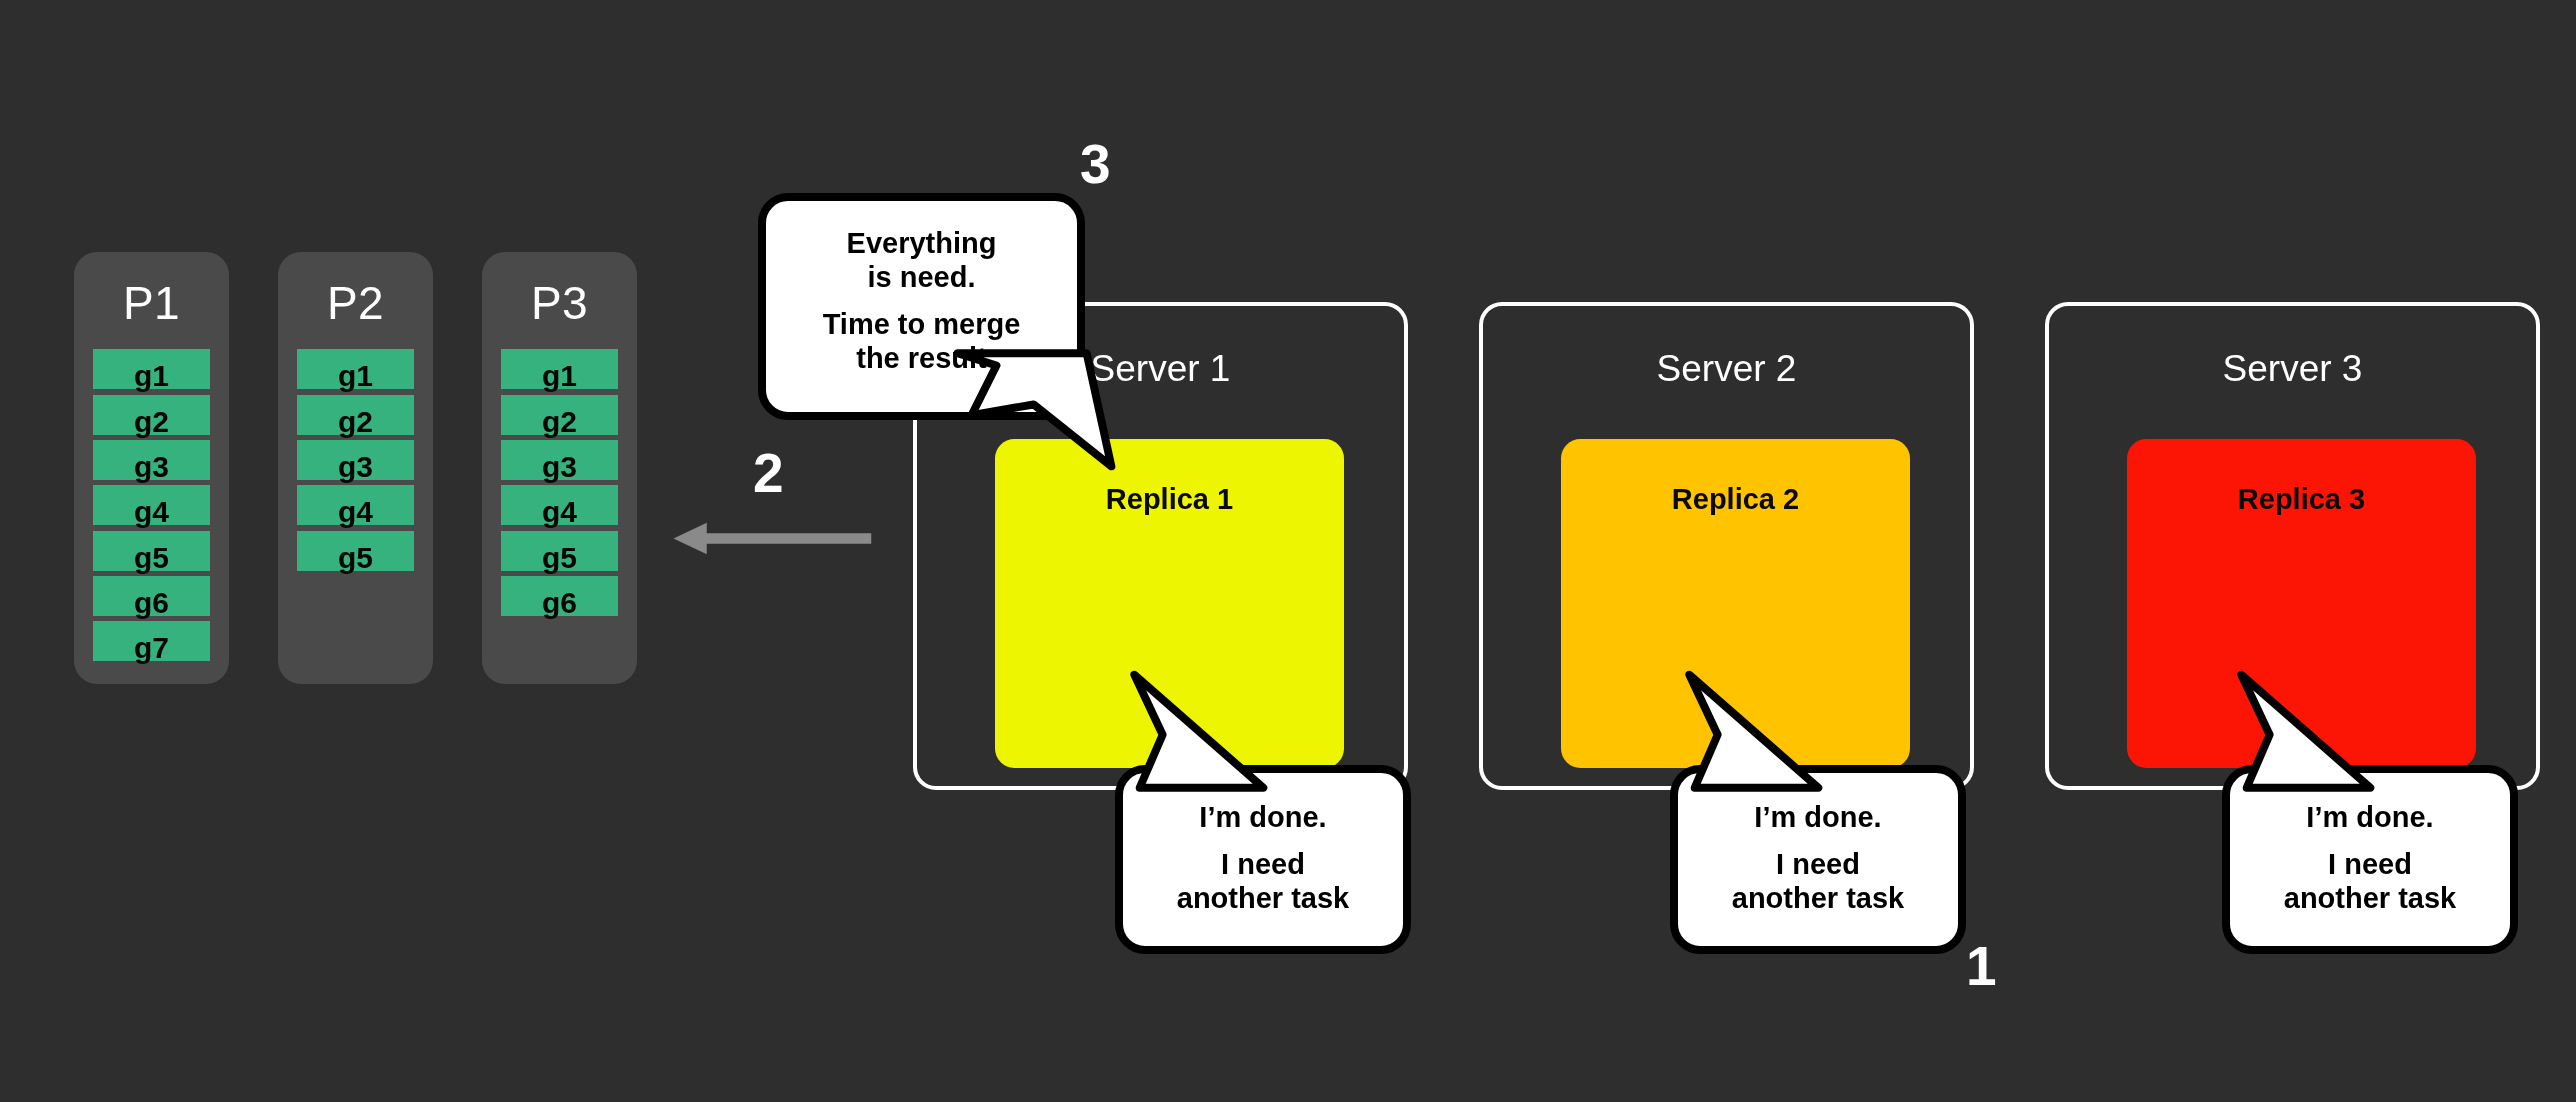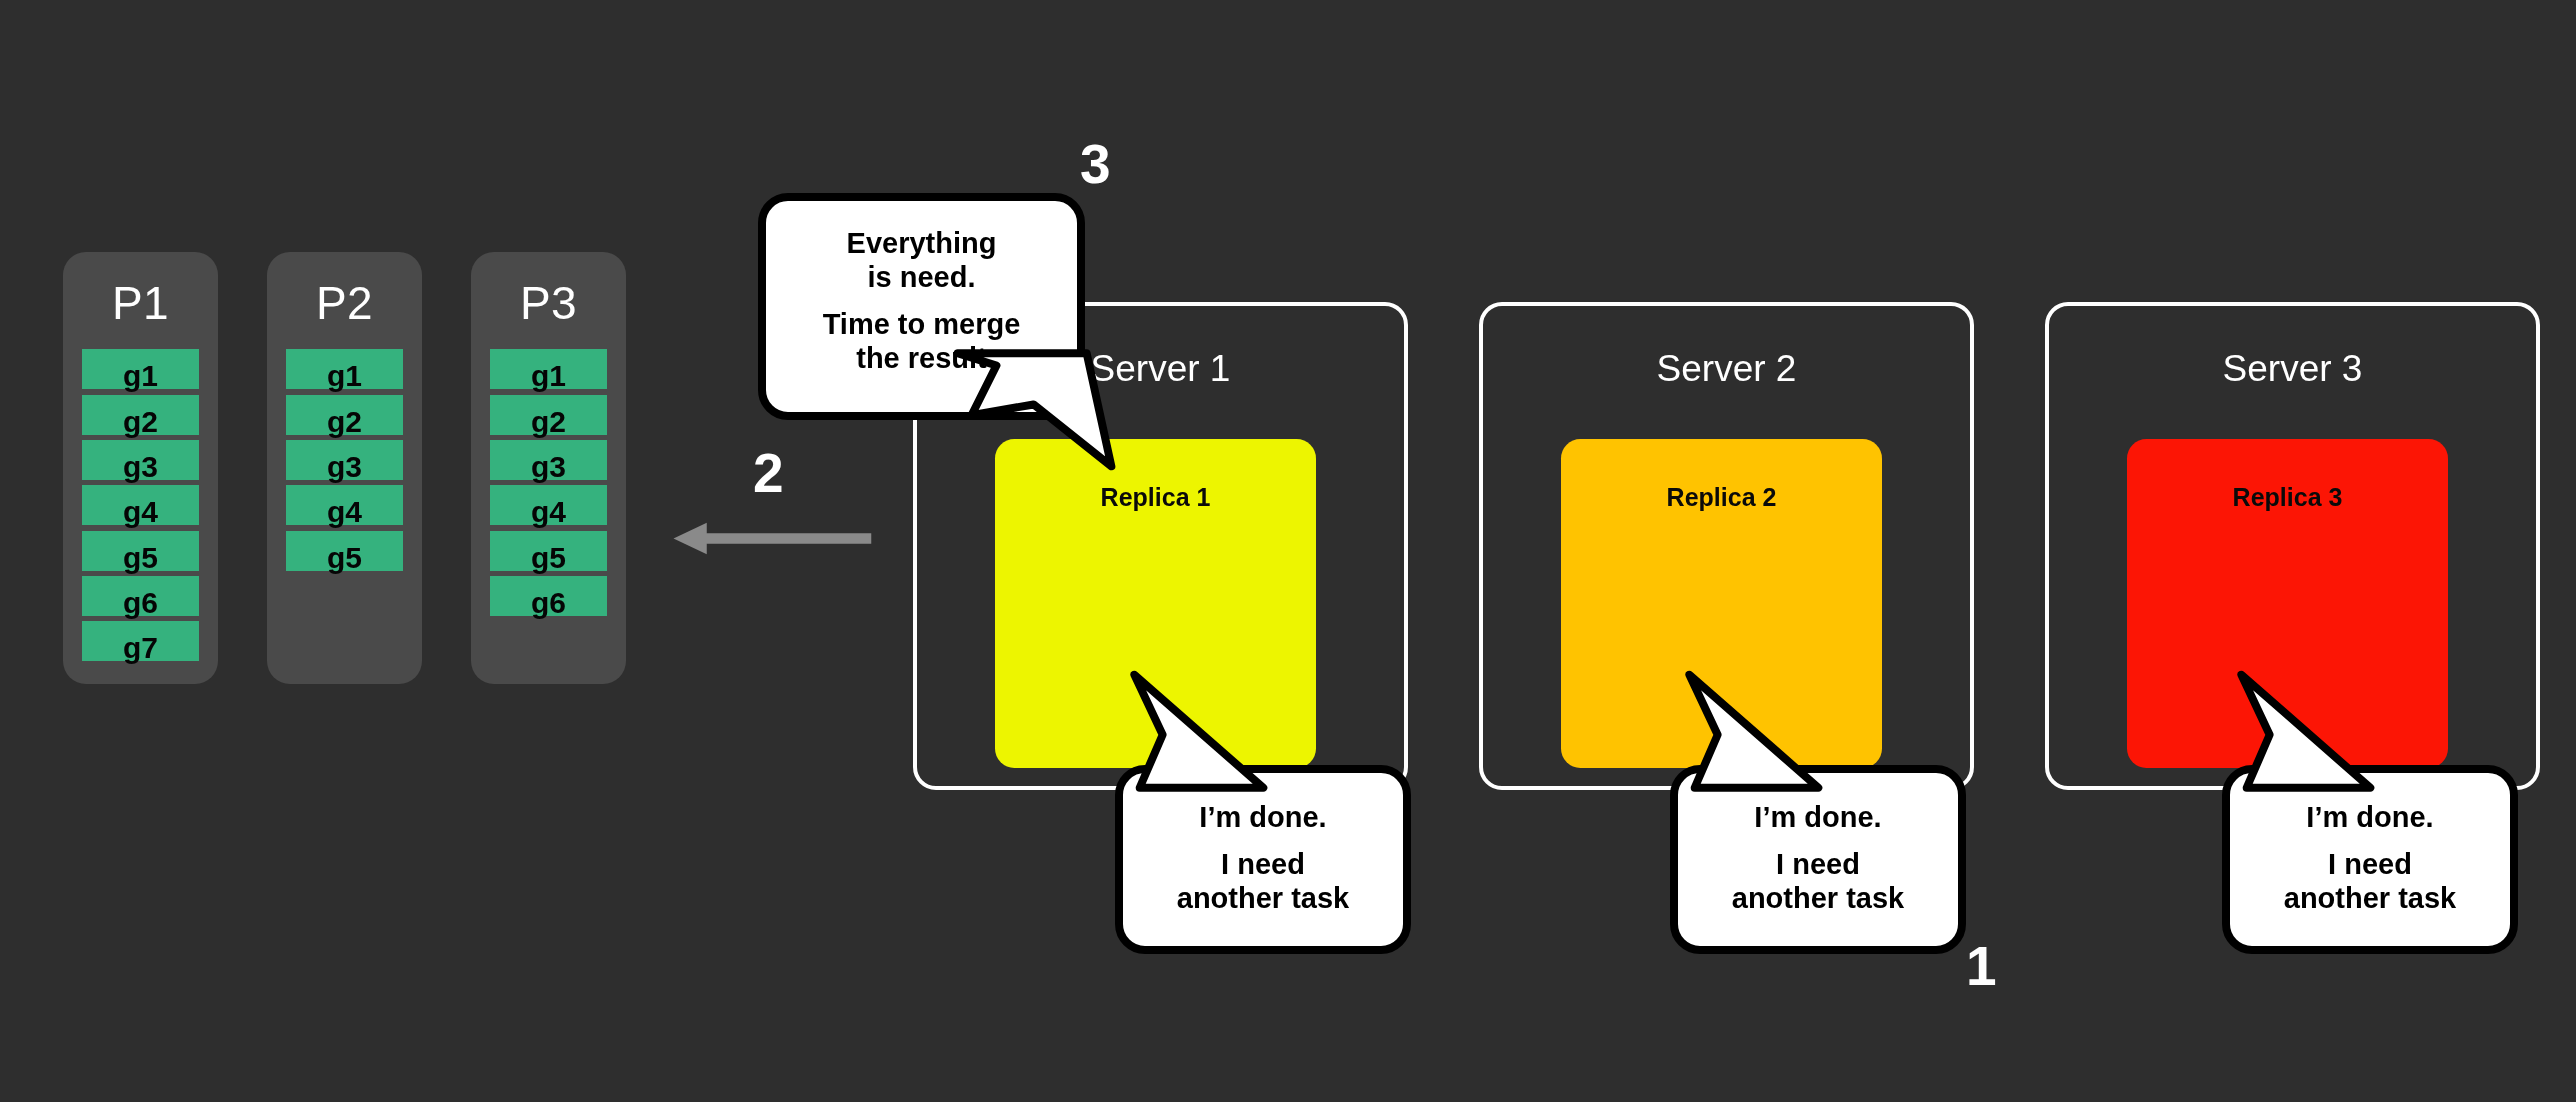--- a/index.html
+++ b/index.html
@@ -12,21 +12,21 @@
     height: 1102px;
     position: relative;
     overflow: hidden;
     font-family: "Liberation Sans", sans-serif;
     -webkit-font-smoothing: antialiased;
   }
 
   
   #partitions {
     position: absolute;
-    left: 63px;
+    left: 74px;
     top: 252px;
     display: flex;
     gap: 49px;
   }
   .partition {
     width: 155px;
     background: #4a4a4a;
     border-radius: 23px;
     padding: 12.4px 0 23px 0;
     display: flex;
@@ -104,25 +104,25 @@
     font-size: 37px;
     font-weight: 400;
     line-height: 1;
     margin-top: 44px;
     user-select: none;
   }
   .replica {
     position: absolute;
     left: 78px;
     top: 133px;
-    width: 321px;
+    width: 349px;
     height: 329px;
     border-radius: 19.4px;
     color: #0a0a0a;
-    font-size: 25px;
+    font-size: 29px;
     font-weight: bold;
     text-align: center;
     padding-top: 44px;
     box-sizing: border-box;
     user-select: none;
   }
   .replica-yellow { background: #edf500; }
   .replica-orange { background: #ffc300; }
   .replica-red    { background: #fc1505; }
 

